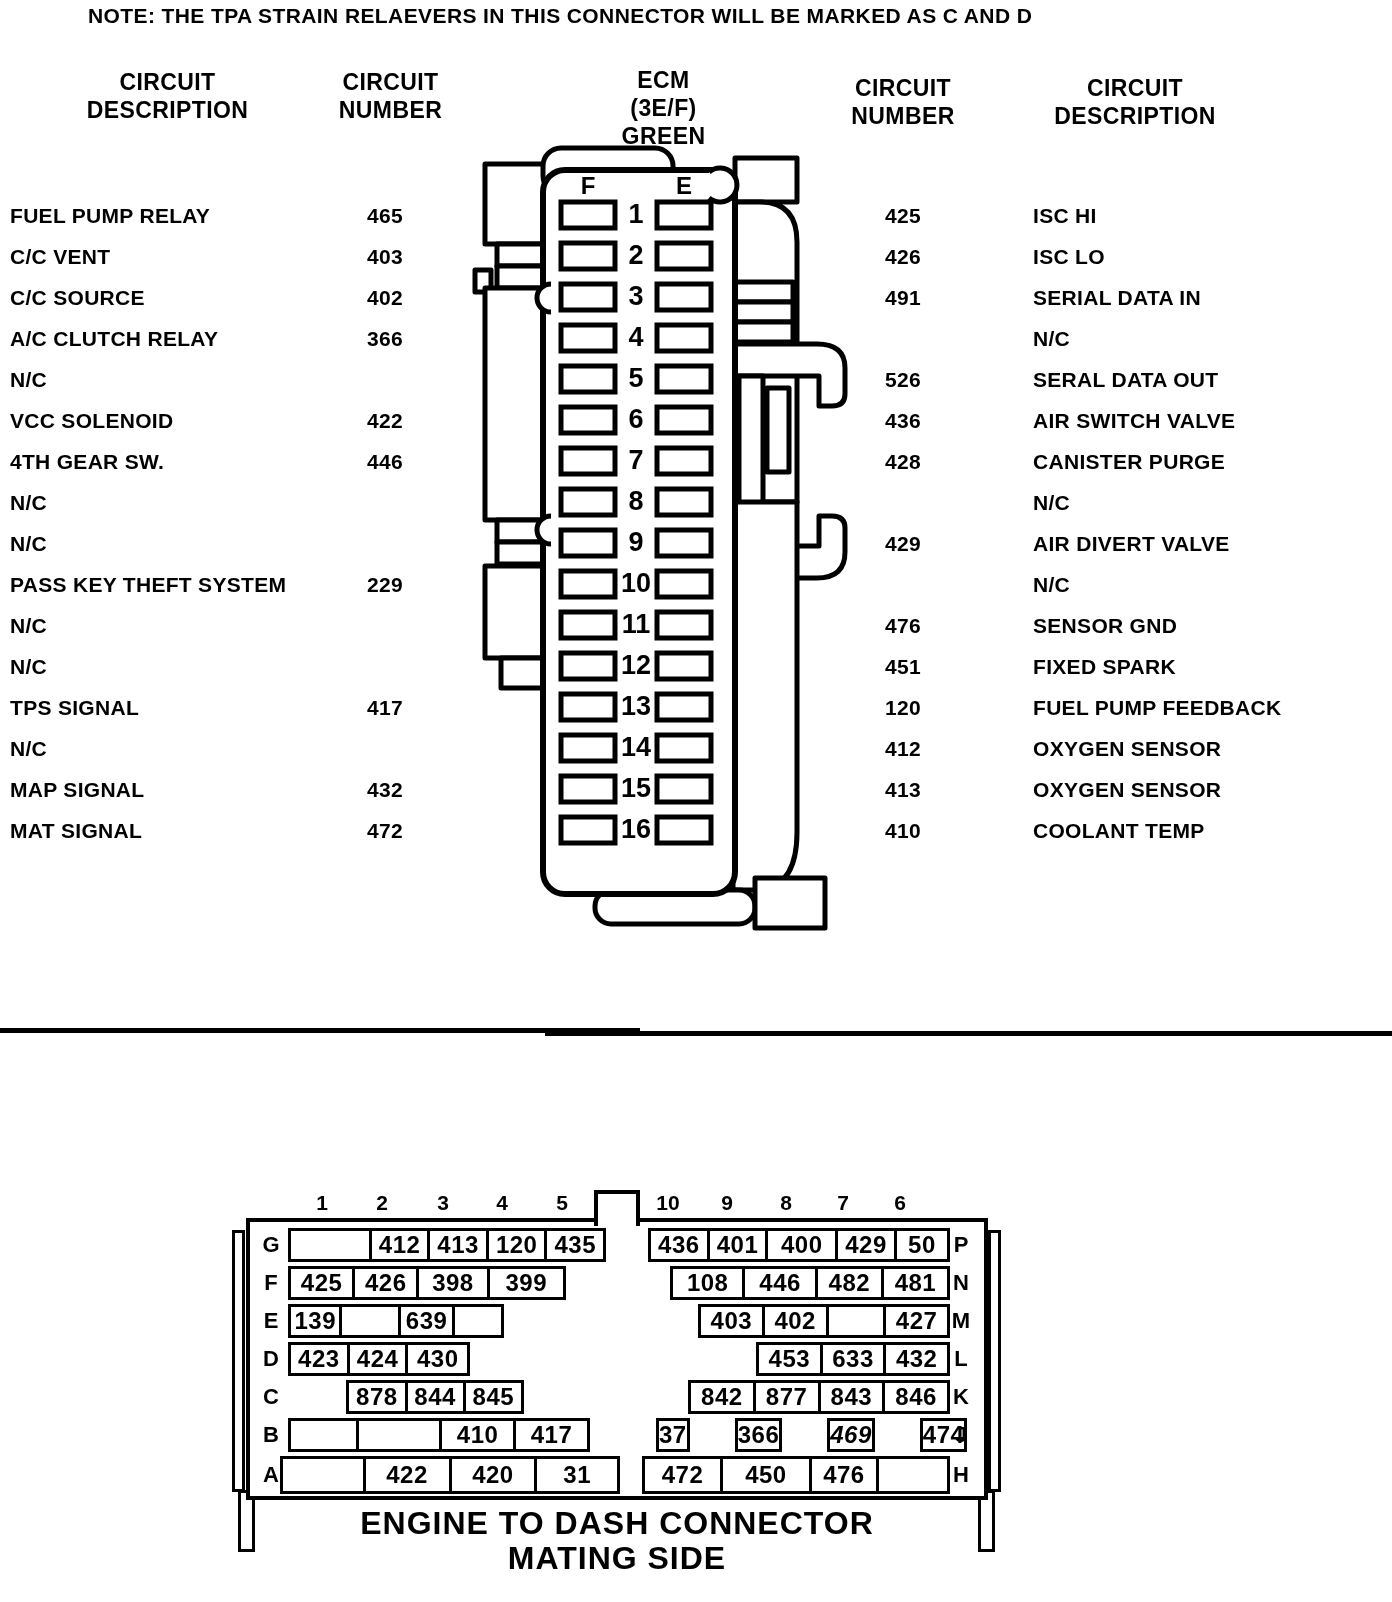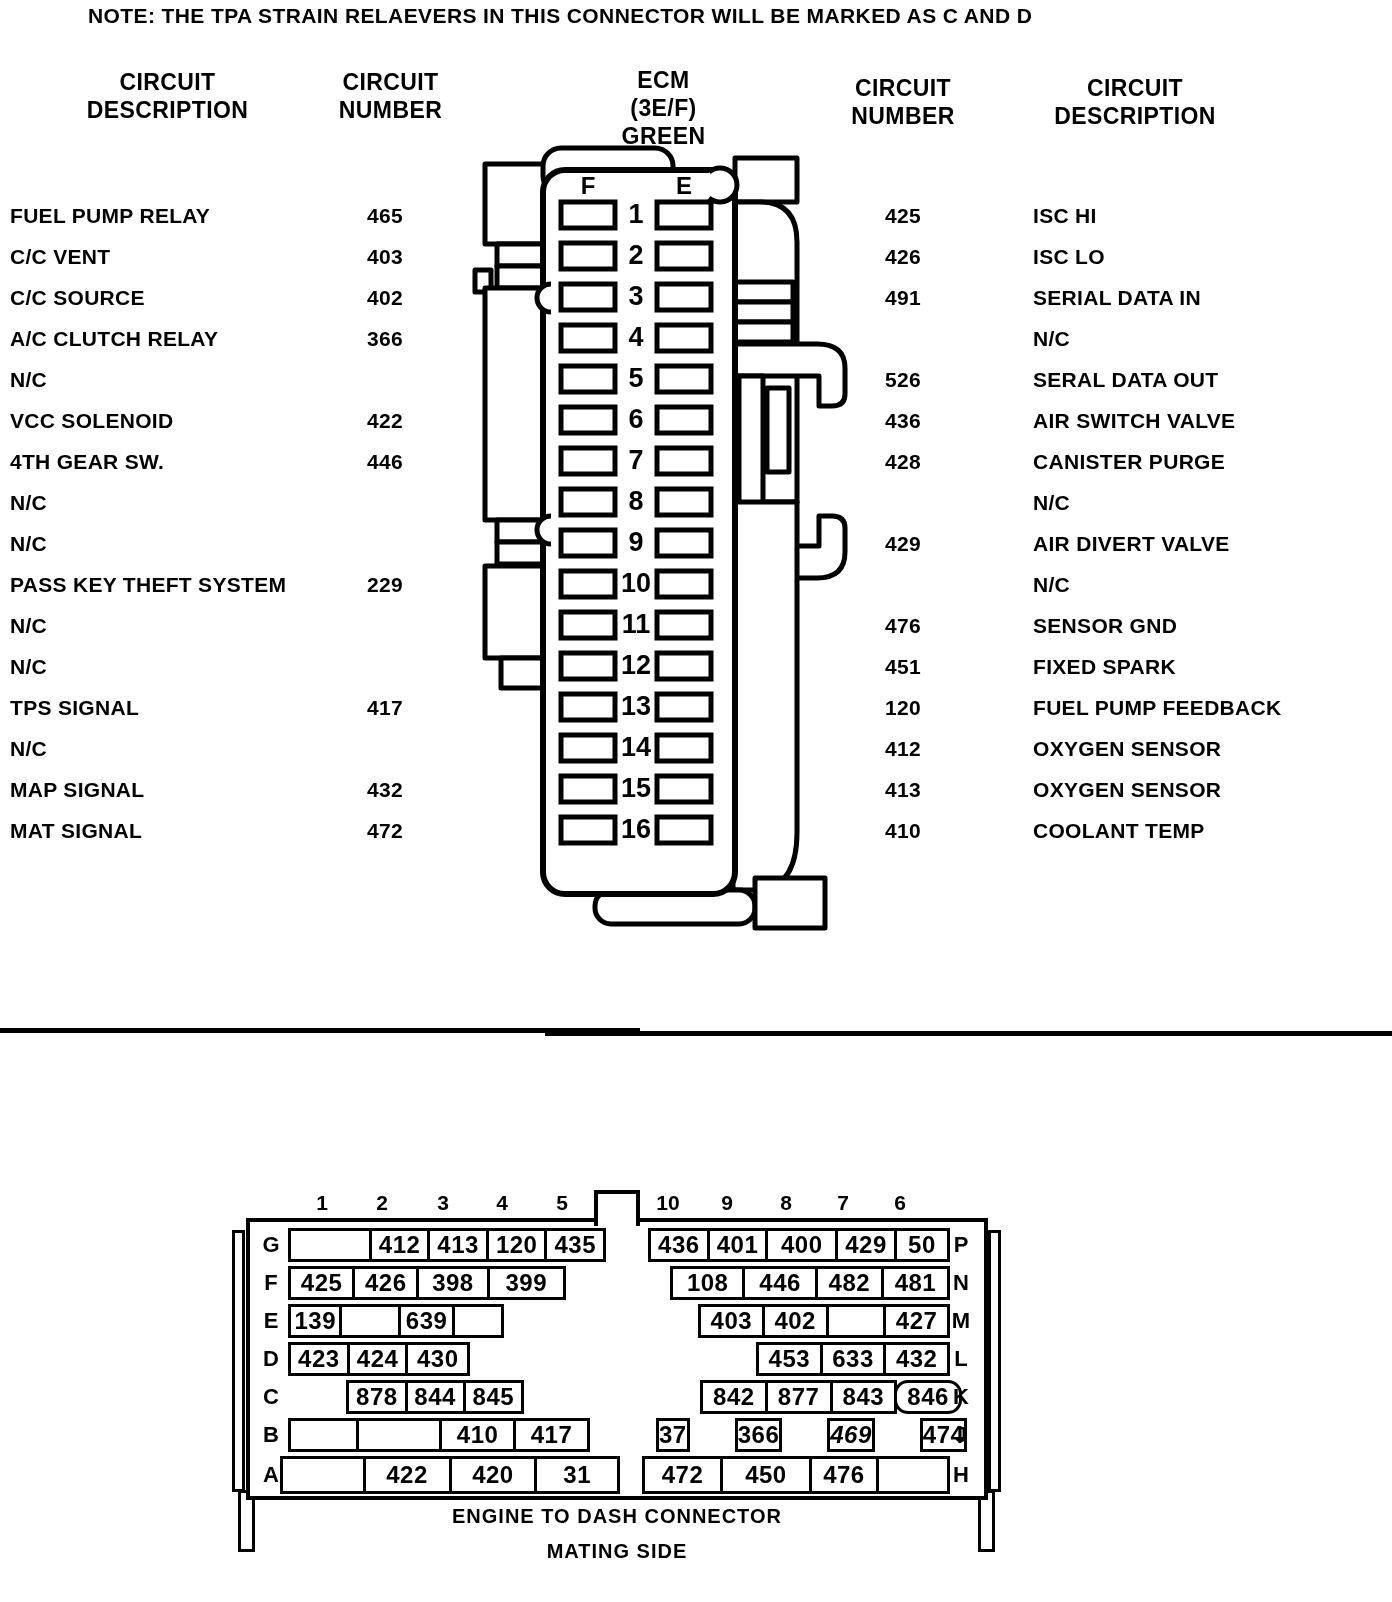--- a/index.html
+++ b/index.html
@@ -32,21 +32,21 @@
   #bottom-connector{position:absolute;left:234px;top:1185px;width:790px;height:410px;}
   .bframe{position:absolute;left:12px;top:33px;width:742px;height:282px;border:4px solid #000;background:#fff;box-sizing:border-box;z-index:1;}
   .bnotch{position:absolute;left:360px;top:5px;width:46px;height:36px;border:4px solid #000;border-bottom:none;background:#fff;box-sizing:border-box;z-index:3;}
   .colnum{position:absolute;top:6px;width:28px;text-align:center;font-size:21px;}
   .brow{position:absolute;left:0;width:100%;z-index:2;}
   .bletter{position:absolute;width:26px;text-align:center;font-size:22px;}
   .bblock{position:absolute;top:0;height:100%;display:flex;}
   .bcell{flex-basis:0;border:3px solid #000;margin-left:-3px;background:#fff;display:flex;align-items:center;justify-content:center;font-size:24px;box-sizing:border-box;letter-spacing:.5px;}
   .bcell:first-child{margin-left:0;}
   .clip{position:absolute;border:3px solid #000;background:#fff;box-sizing:border-box;z-index:0;}
-  .bcap{position:absolute;left:83px;width:600px;text-align:center;font-size:20px;letter-spacing:1px;white-space:nowrap;}
+  .bcap{position:absolute;left:83px;width:600px;text-align:center;font-size:32px;letter-spacing:1px;white-space:nowrap;}
 </style>
 </head>
 <body>
 
 <div class="abs note">NOTE: THE TPA STRAIN RELAEVERS IN THIS CONNECTOR WILL BE MARKED AS C AND D</div>
 
 <div class="hdr" style="left:55px;top:68px;width:225px;">
   <div>CIRCUIT</div>
   <div>DESCRIPTION</div>
 </div>
@@ -352,25 +352,25 @@
         <div class="bletter" style="left: 714px; line-height: 34px;">L</div>
       </div>
       <div class="brow" style="top: 195px; height: 34px;">
         <div class="bletter" style="left: 24px; line-height: 34px;">C</div>
         <div class="bblock" style="left: 54px; width: 236px;">
           <div class="bcell" style="flex-grow: 1; margin-top: 44px;">841</div>
           <div class="bcell" style="flex-grow: 1;">878</div>
           <div class="bcell" style="flex-grow: 1;">844</div>
           <div class="bcell" style="flex-grow: 1;">845</div>
         </div>
-        <div class="bblock" style="left: 466px; width: 262px;">
+        <div class="bblock" style="left: 454px; width: 262px;">
           <div class="bcell" style="flex-grow: 1;">842</div>
           <div class="bcell" style="flex-grow: 1;">877</div>
           <div class="bcell" style="flex-grow: 1;">843</div>
-          <div class="bcell" style="flex-grow: 1; border-radius: 14px;">846</div>
+          <div class="bcell" style="flex-grow: 1;">846</div>
         </div>
         <div class="bletter" style="left: 714px; line-height: 34px;">K</div>
       </div>
       <div class="brow" style="top: 233px; height: 34px;">
         <div class="bletter" style="left: 24px; line-height: 34px;">B</div>
         <div class="bblock" style="left: 54px; width: 302px;">
           <div class="bcell" style="flex-grow: 1;"></div>
           <div class="bcell" style="flex-grow: 1.25;"></div>
           <div class="bcell" style="flex-grow: 1.1;">410</div>
           <div class="bcell" style="flex-grow: 1.1;">417</div>

